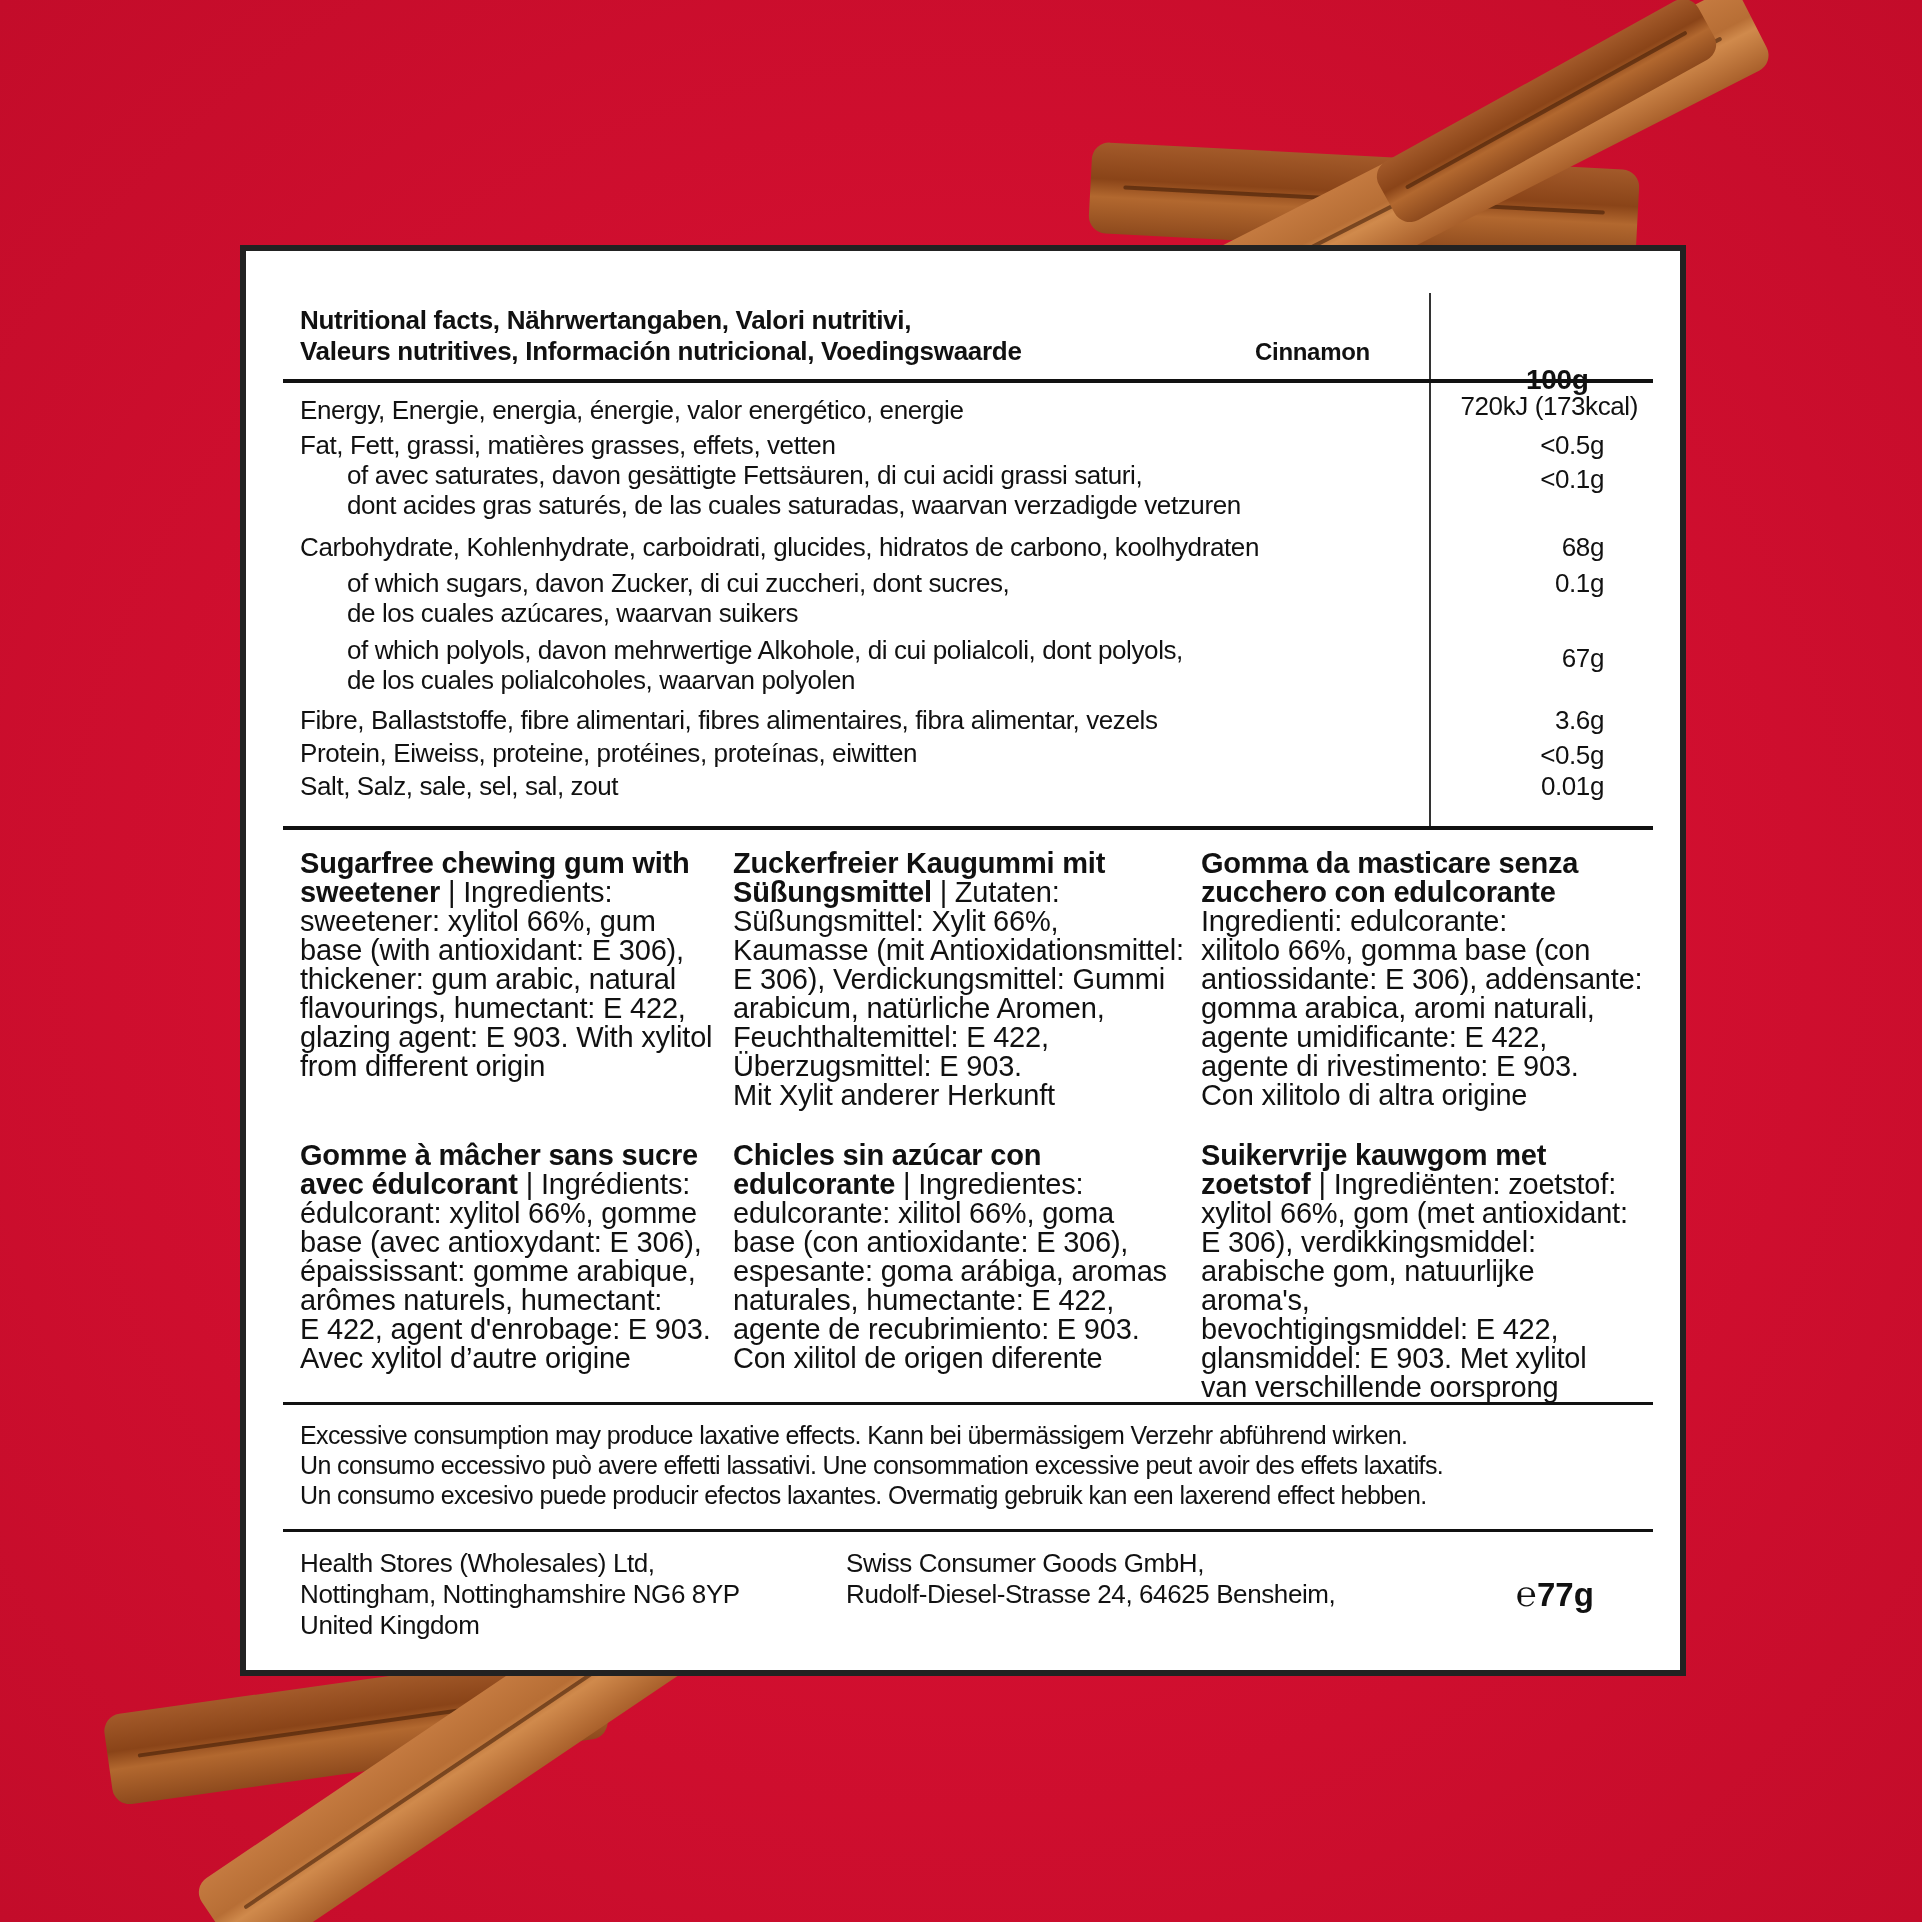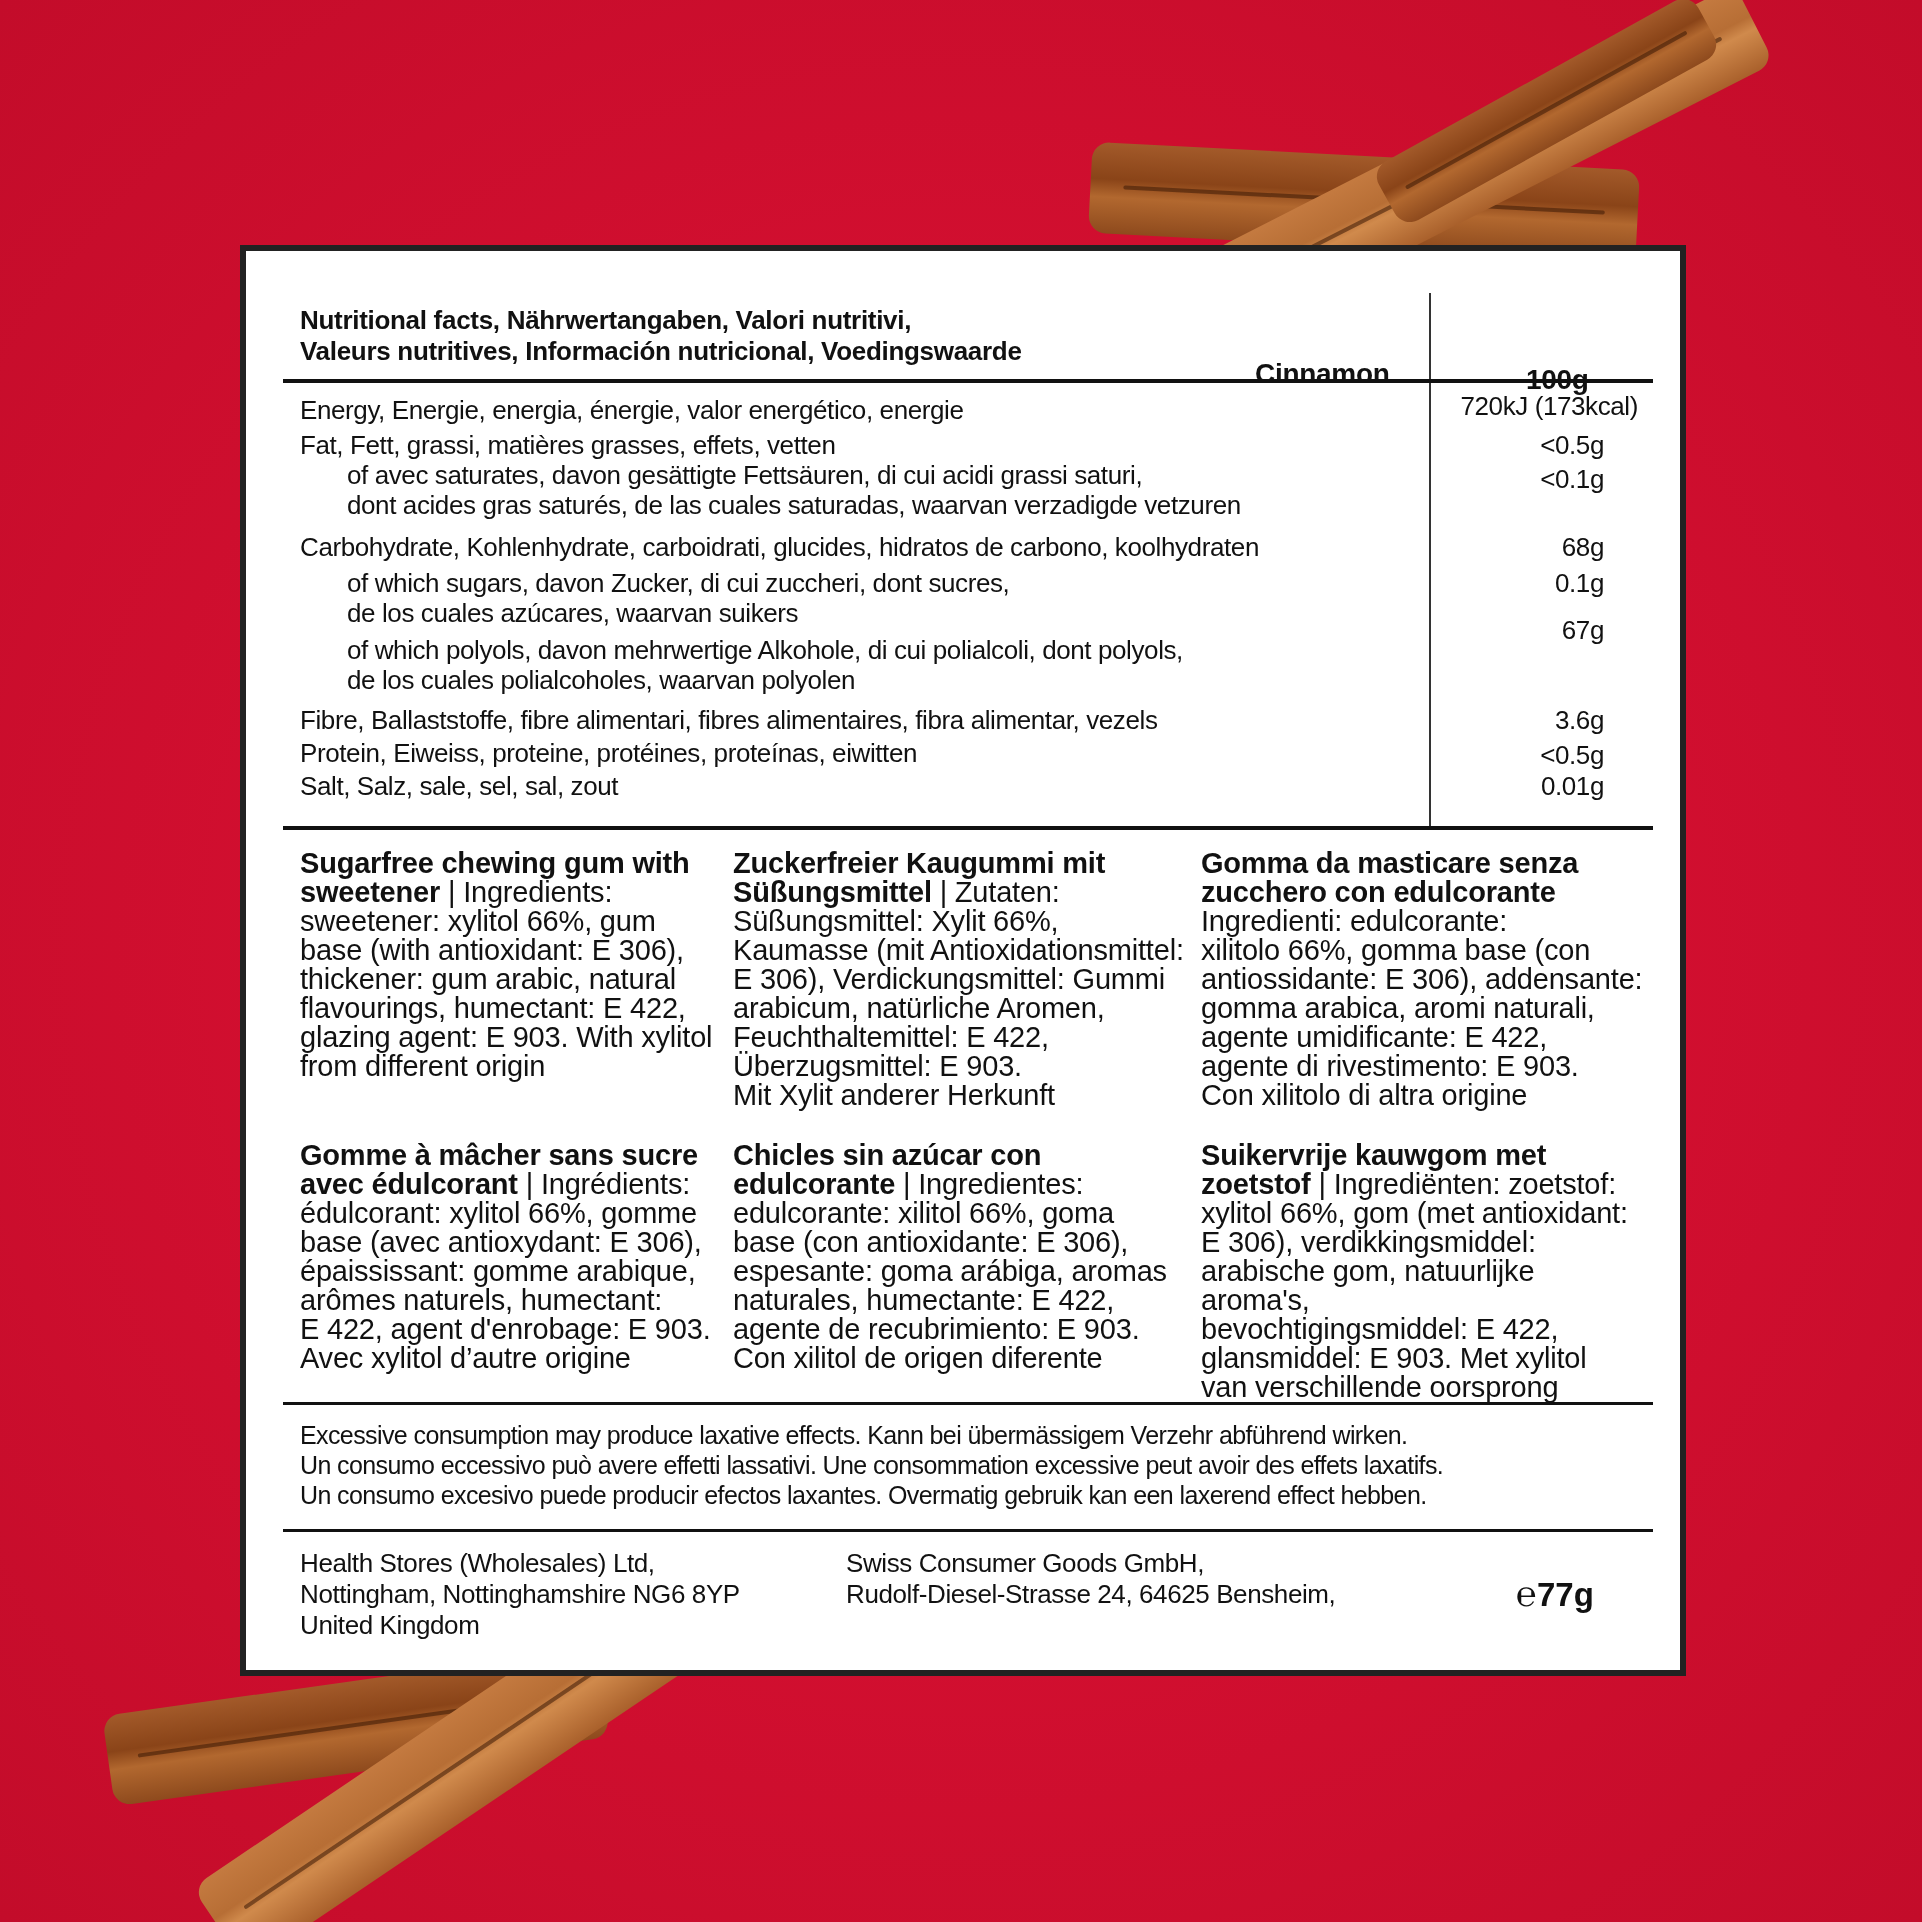--- a/index.html
+++ b/index.html
@@ -45,21 +45,21 @@
   <div class="stick s-dark" style="left:106px; top:1681px; width:500px; height:91px; transform:rotate(-8deg);"></div>
   <div class="stick s-light" style="left:173px; top:1729px; width:538px; height:96px; transform:rotate(-34deg);"></div>
 </div>
 
 <div class="panel">
 
   <div class="abs hdr" style="left:54px; top:54px;">
     <div>Nutritional facts, Nährwertangaben, Valori nutritivi,</div>
     <div>Valeurs nutritives, Información nutricional, Voedingswaarde</div>
   </div>
-  <div class="abs hdr" style="left:1009px; top:85px; font-size:28px;margin-top:22px;">Cinnamon</div>
+  <div class="abs hdr" style="left:1009px; top:85px; font-size:24px;">Cinnamon</div>
   <div class="abs hdr" style="left:1280px; top:89px; font-size:28px;margin-top:24px;">100g</div>
 
   <div class="vrule" style="left:1183px; top:42px; height:534px;"></div>
   <div class="rule" style="left:37px; width:1370px; top:128px; height:3.8px;"></div>
 
   <div>
     <div class="abs row" style="left:54px; top:144px;">
       <div>Energy, Energie, energia, énergie, valor energético, energie</div>
     </div>
     <div class="abs val" style="right:42px; top:140px;">720kJ  (173kcal)</div>
@@ -83,21 +83,21 @@
     <div class="abs row" style="left:101px; top:317px;">
       <div>of which sugars, davon Zucker, di cui zuccheri, dont sucres,</div>
       <div>de los cuales azúcares, waarvan suikers</div>
     </div>
     <div class="abs val" style="right:76px; top:317px;">0.1g</div>
 
     <div class="abs row" style="left:101px; top:384px;">
       <div>of which polyols, davon mehrwertige Alkohole, di cui polialcoli, dont polyols,</div>
       <div>de los cuales polialcoholes, waarvan polyolen</div>
     </div>
-    <div class="abs val" style="right:76px; top:364px;">67g</div>
+    <div class="abs val" style="right:76px; top:392px;">67g</div>
 
     <div class="abs row" style="left:54px; top:454px;">
       <div>Fibre, Ballaststoffe, fibre alimentari, fibres alimentaires, fibra alimentar, vezels</div>
     </div>
     <div class="abs val" style="right:76px; top:454px;">3.6g</div>
 
     <div class="abs row" style="left:54px; top:487px;">
       <div>Protein, Eiweiss, proteine, protéines, proteínas, eiwitten</div>
     </div>
     <div class="abs val" style="right:76px; top:489px;">&lt;0.5g</div>

